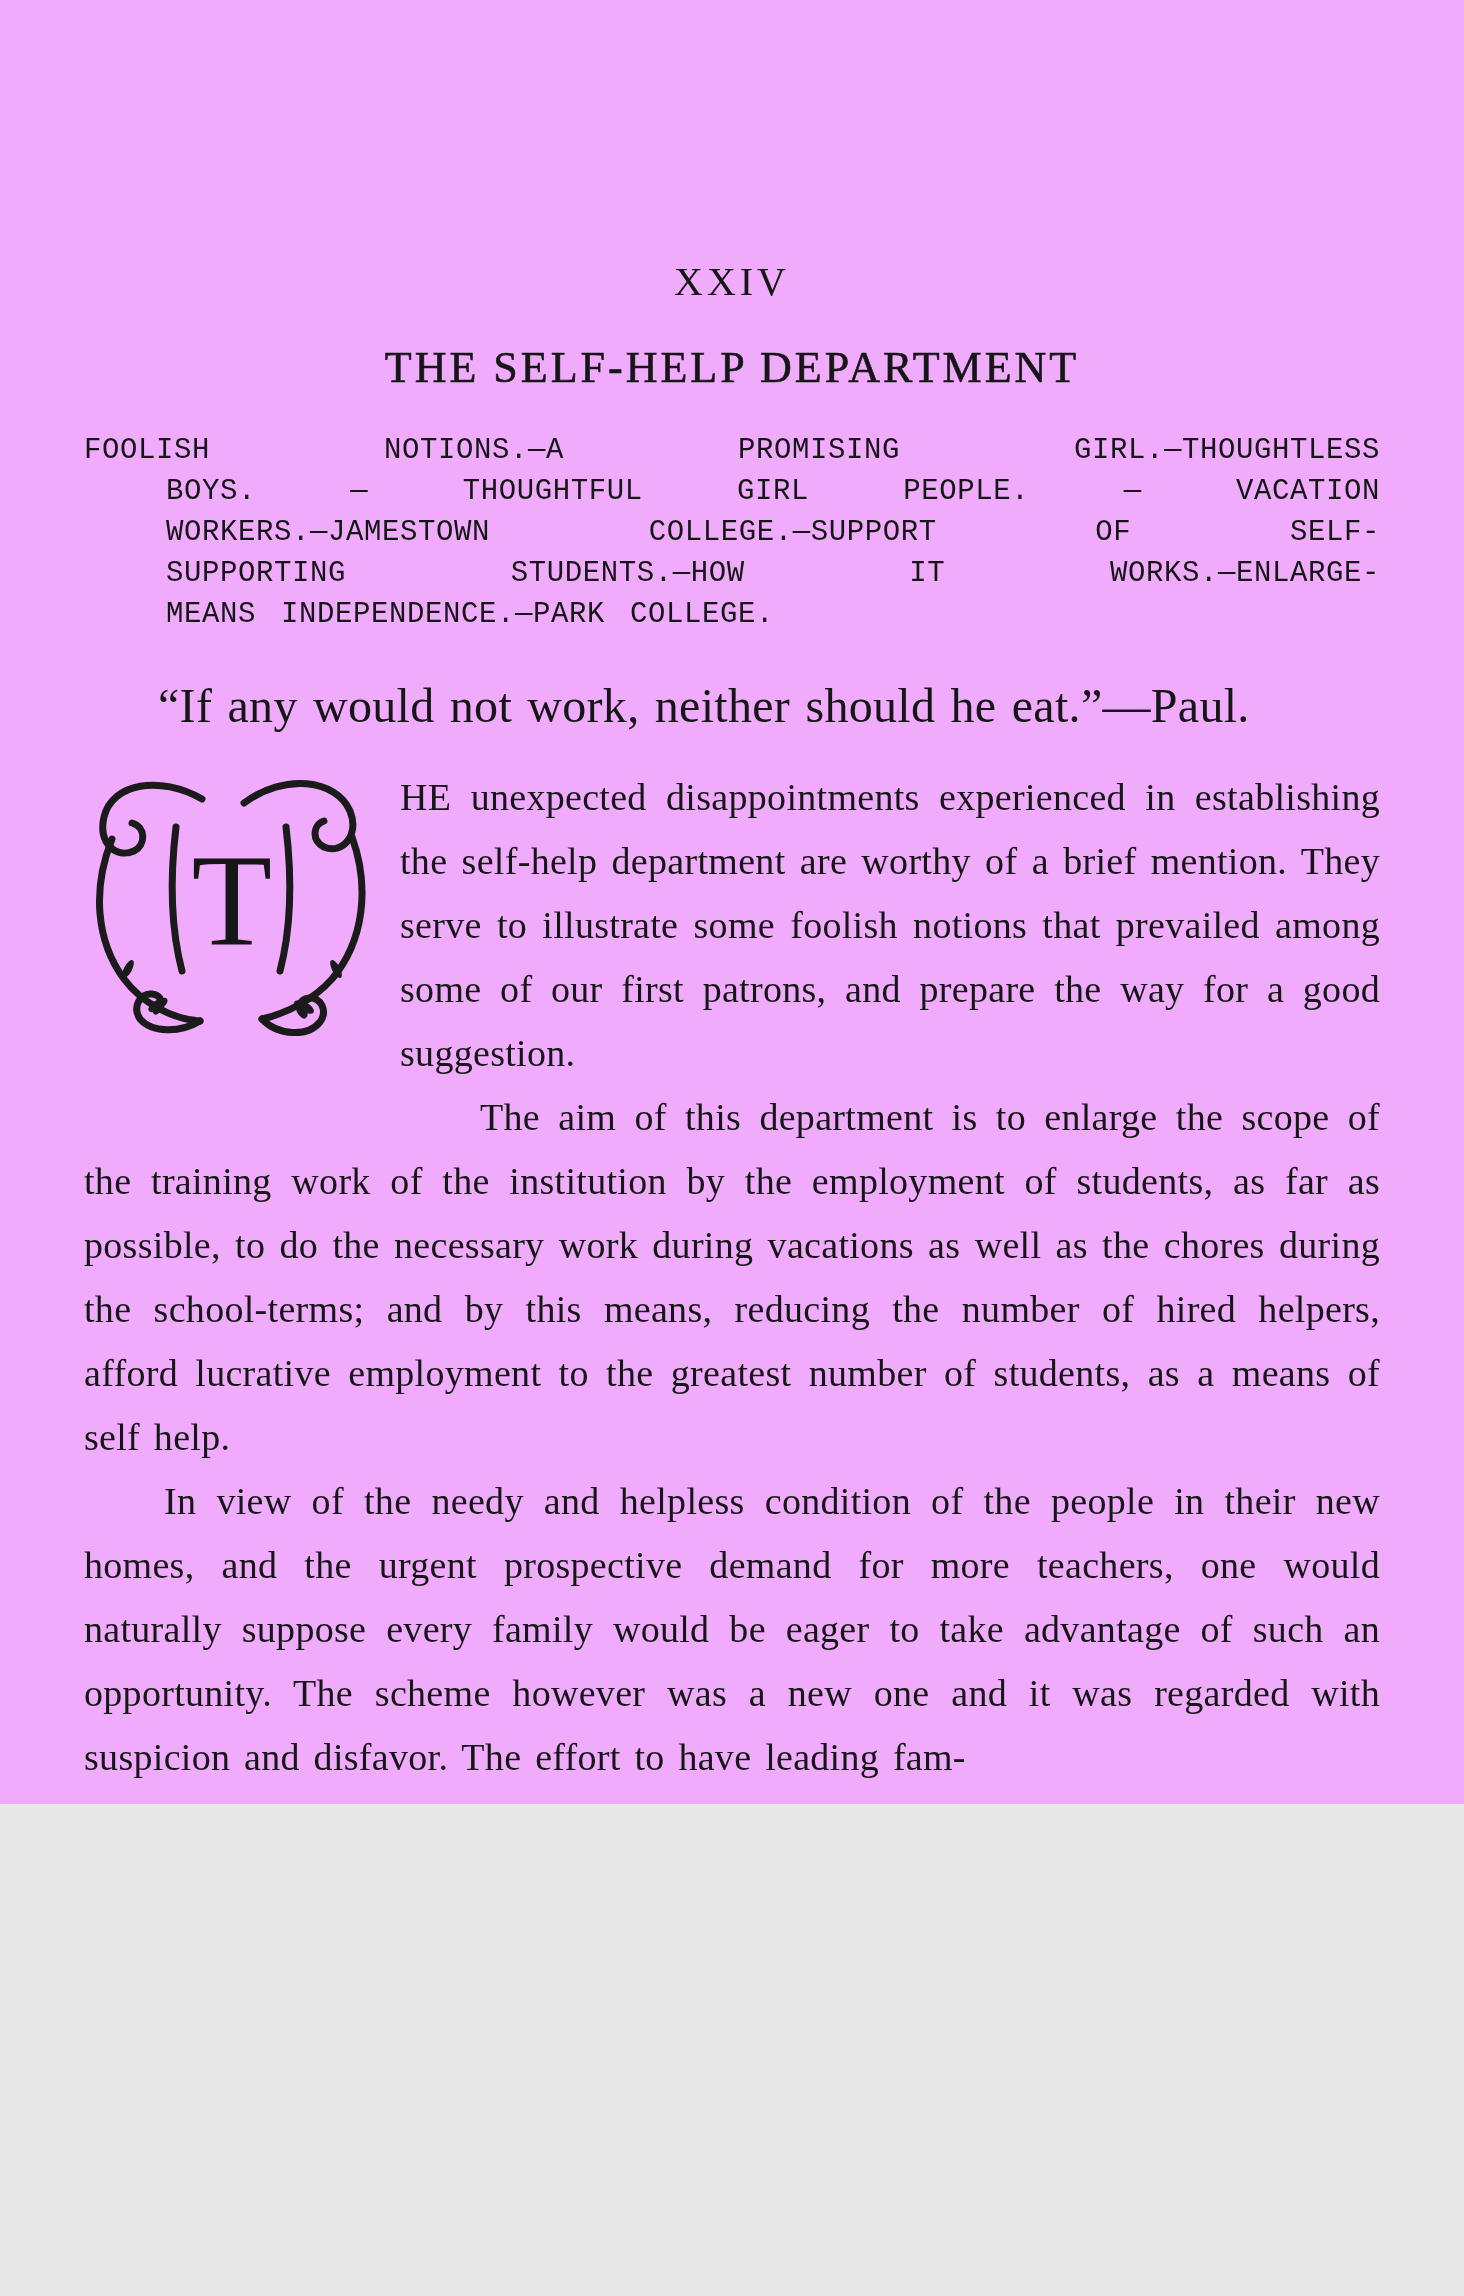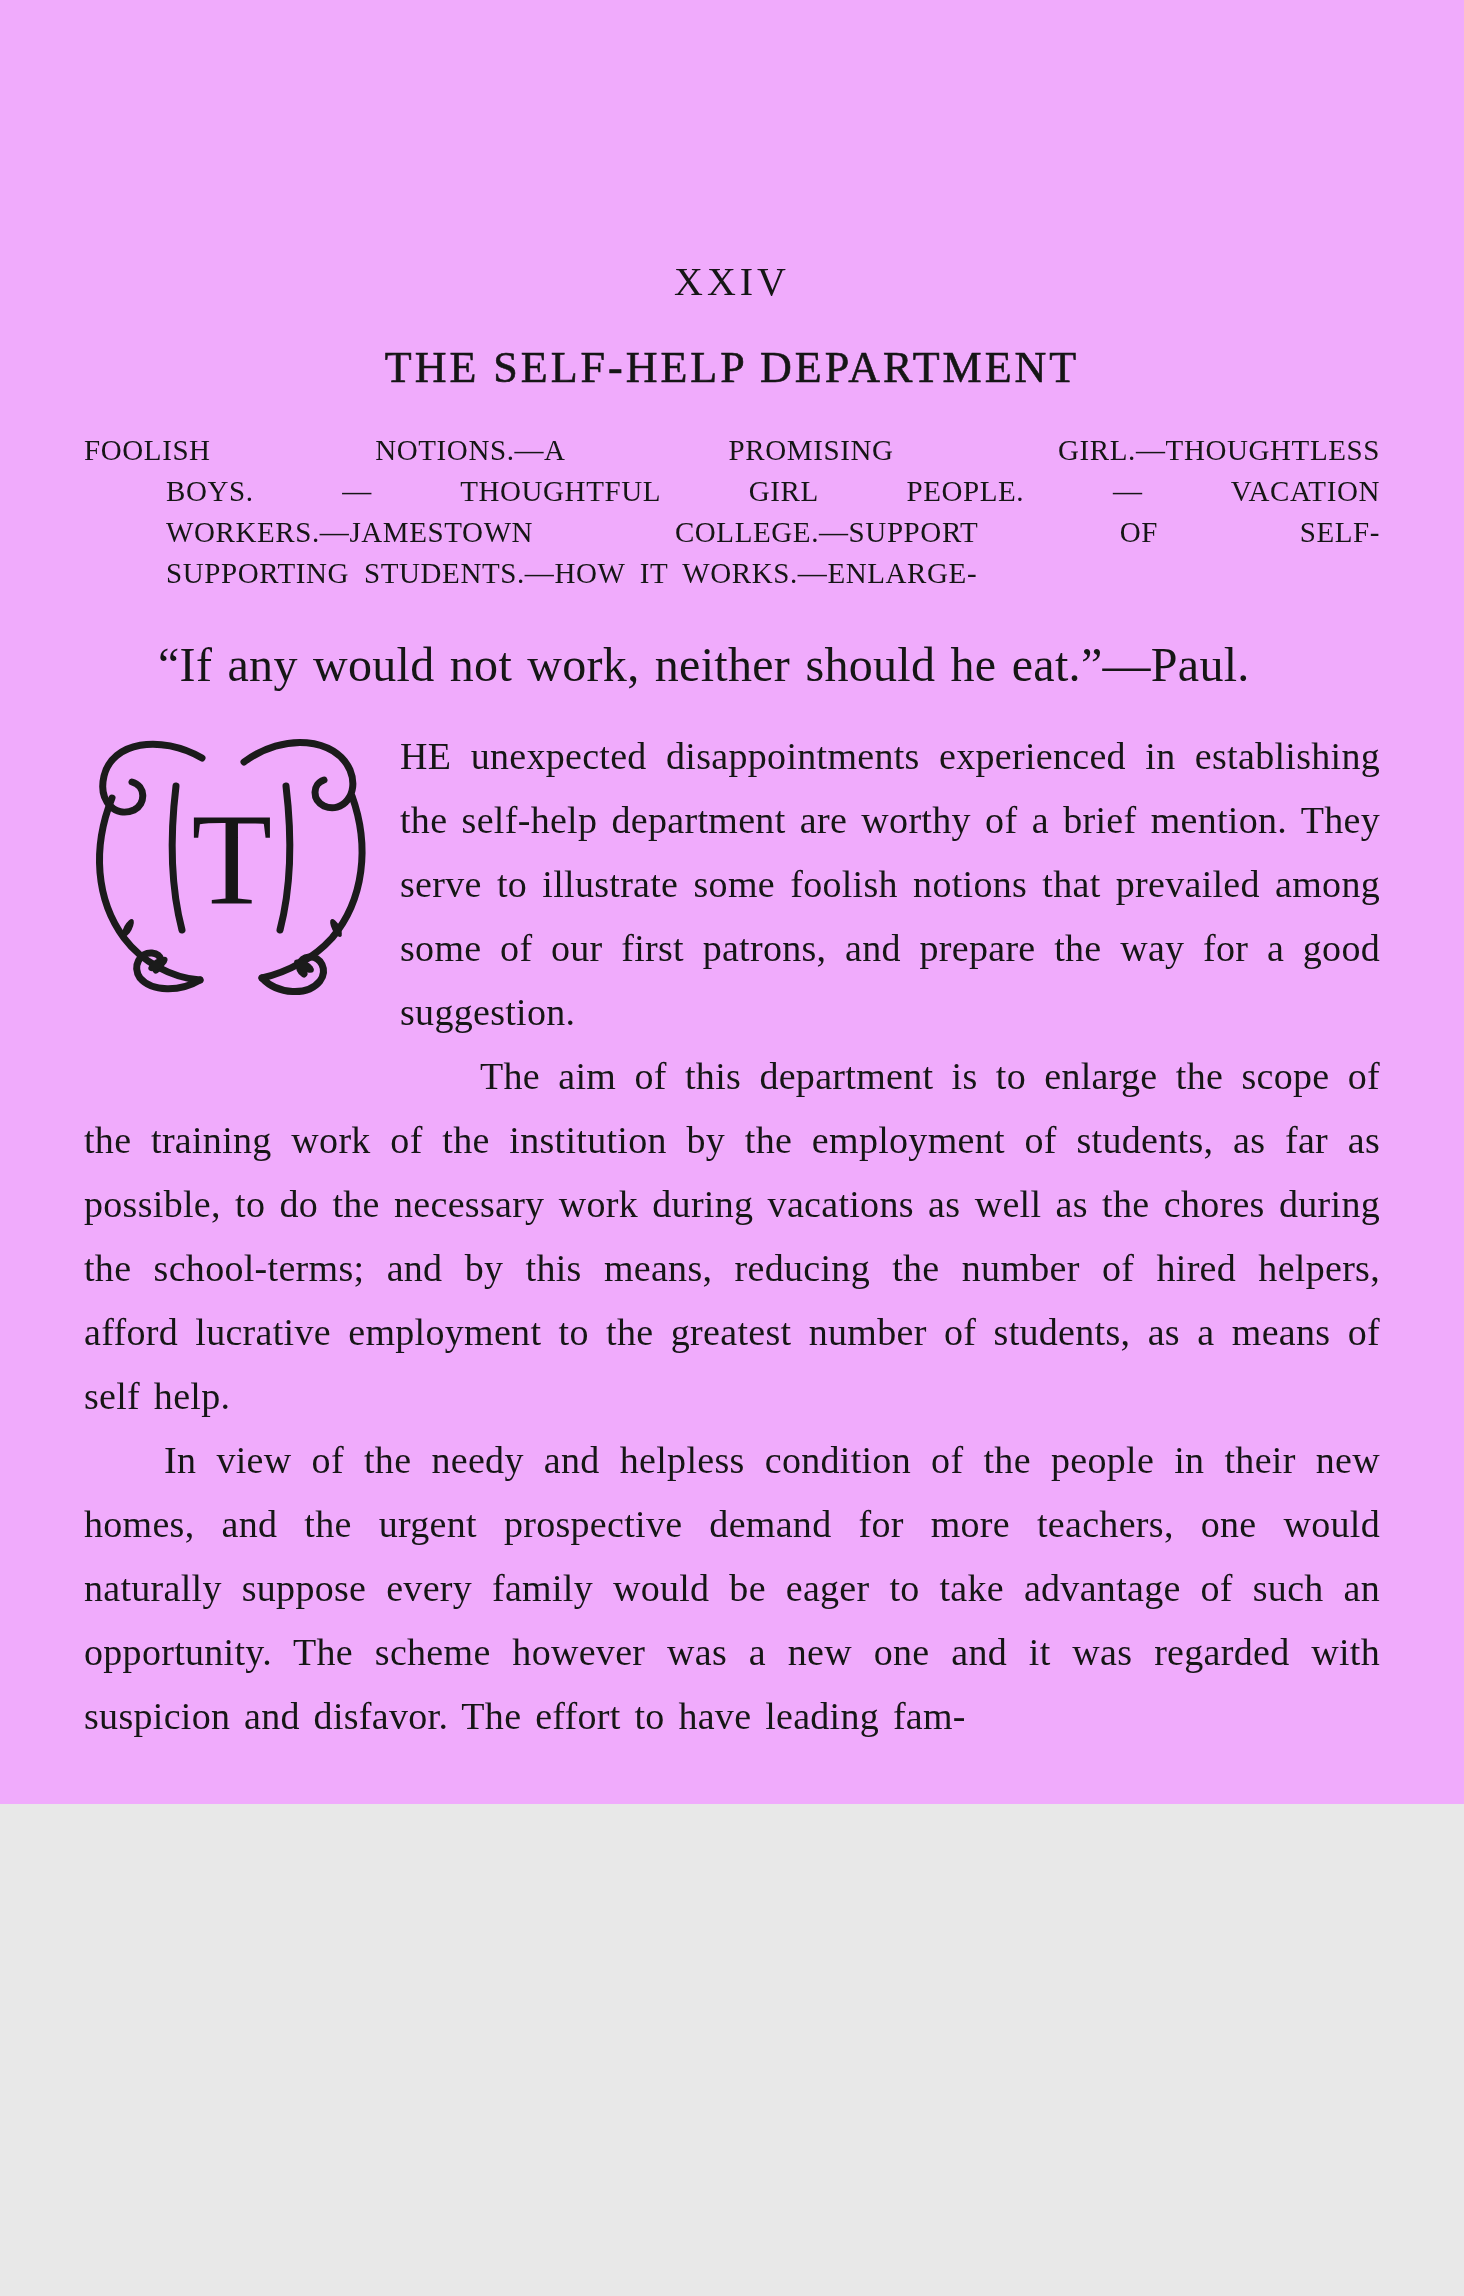--- a/index.html
+++ b/index.html
@@ -40,20 +40,21 @@
     line-height: 41px;
     letter-spacing: 0.6px;
     word-spacing: 7px;
   }
   .summary-line {
     padding-left: 82px;
     text-align: justify;
     text-align-last: justify;
     white-space: nowrap;
     overflow: hidden;
+    font-family: Liberation Mono, monospace;
   }
   .summary-line:first-child { padding-left: 0; }
   .summary-line:last-child  { text-align-last: left; }
   .epigraph {
     margin-top: 46px;
     font-size: 48px;
     line-height: 50px;
     padding-left: 74px;
     letter-spacing: 0.3px;
     word-spacing: 3px;
@@ -93,20 +94,21 @@
 
     <div class="chapter-number">XXIV</div>
 
     <h1 class="title">THE SELF-HELP DEPARTMENT</h1>
 
     <div class="summary">
       <div class="summary-line">FOOLISH NOTIONS.—A PROMISING GIRL.—THOUGHTLESS</div>
       <div class="summary-line">BOYS. — THOUGHTFUL GIRL PEOPLE. — VACATION</div>
       <div class="summary-line">WORKERS.—JAMESTOWN COLLEGE.—SUPPORT OF SELF-</div>
       <div class="summary-line">SUPPORTING STUDENTS.—HOW IT WORKS.—ENLARGE-</div>
+      <div class="summary-line">MEANS INDEPENDENCE.—PARK COLLEGE.</div>
     </div>
 
     <div class="epigraph">“If any would not work, neither should he eat.”—Paul.</div>
 
     <div class="paragraph first">
       <span class="ornament">
         <svg width="296" height="272" viewBox="0 0 296 272" xmlns="http://www.w3.org/2000/svg">
           <g fill="none" stroke="#1b1b1b" stroke-width="7" stroke-linecap="round">
 
             <path d="M118,26 C76,2 28,10 20,44 C14,70 32,86 50,78 C62,72 62,54 48,50"></path>

